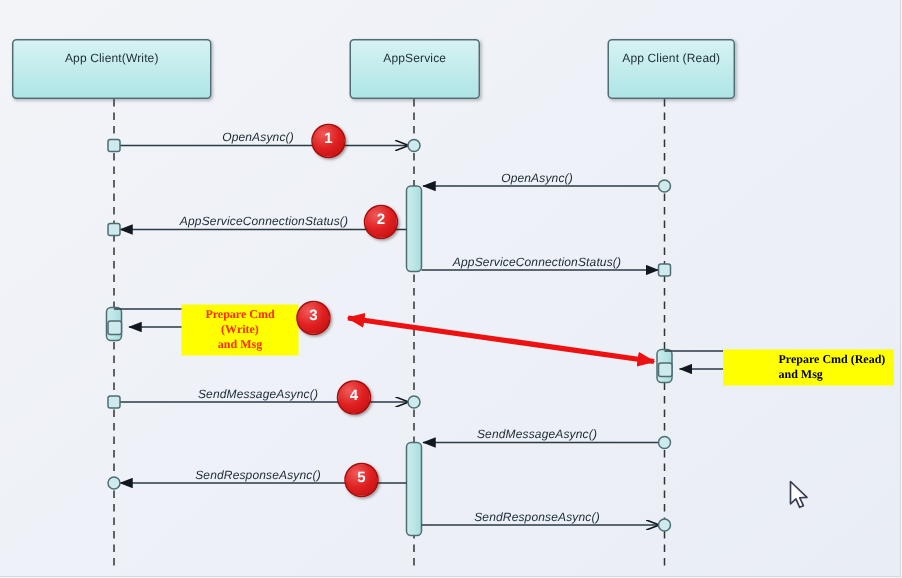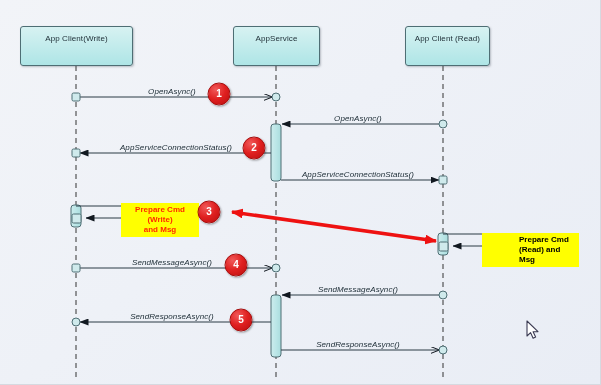--- a/index.html
+++ b/index.html
@@ -64,20 +64,21 @@
   }
   .callout {
     position: absolute;
     background: #ffff00;
     font-size: 8px;
     font-weight: bold;
     line-height: 10px;
     padding: 2px 3px;
     white-space: pre-line;
     box-sizing: border-box;
+    font-family: Liberation Serif, serif;
   }
   .callout-left {
     color: #ff2a00;
     text-align: center;
   }
   .callout-right {
     color: #000000;
     text-align: left;
   }
   #cursor {
@@ -186,42 +187,42 @@
     <g>
       <line x1="281" y1="350" x2="439" y2="350" stroke="#2b3b45" stroke-width="1" marker-end="url(#arrow-open)"></line>
       <rect x="439" y="346" width="8" height="8" rx="4" fill="#cfeaec" stroke="#4e6e74"></rect>
     </g>
 
     <g>
       <line x1="232" y1="212" x2="436" y2="241" stroke="#ee1111" stroke-width="3.5" marker-start="url(#arrow-red-start)" marker-end="url(#arrow-red-end)"></line>
     </g>
   </svg>
 
-  <div class="participant-box" style="left:20px; top:26px; width:113px; height:40px;">
+  <div class="participant-box" style="left:8px; top:26px; width:133px; height:40px;">
     <span>App Client(Write)</span>
   </div>
   <div class="participant-box" style="left:233px; top:26px; width:87px; height:40px;">
     <span>AppService</span>
   </div>
   <div class="participant-box" style="left:405px; top:26px; width:85px; height:40px;">
     <span>App Client (Read)</span>
   </div>
 
   <div class="msg-label" style="left:172px; top:87px;">OpenAsync()</div>
   <div class="msg-label" style="left:358px; top:114px;">OpenAsync()</div>
   <div class="msg-label" style="left:176px; top:143px;">AppServiceConnectionStatus()</div>
   <div class="msg-label" style="left:358px; top:170px;">AppServiceConnectionStatus()</div>
   <div class="msg-label" style="left:172px; top:258px;">SendMessageAsync()</div>
   <div class="msg-label" style="left:358px; top:285px;">SendMessageAsync()</div>
   <div class="msg-label" style="left:172px; top:312px;">SendResponseAsync()</div>
   <div class="msg-label" style="left:358px; top:340px;">SendResponseAsync()</div>
 
   <div class="callout callout-left" style="left:121px; top:203px; width:78px;">Prepare Cmd (Write)
 and Msg</div>
-  <div class="callout callout-right" style="left:482px; top:233px; width:97px;padding-left:37px;">Prepare Cmd (Read) and Msg</div>
+  <div class="callout callout-right" style="left:482px; top:233px; width:114px;padding-left:37px;">Prepare Cmd (Read) and Msg</div>
 
   <div class="marker" style="left:219px; top:94px;">1</div>
   <div class="marker" style="left:254px; top:148px;">2</div>
   <div class="marker" style="left:209px; top:212px;">3</div>
   <div class="marker" style="left:236px; top:265px;">4</div>
   <div class="marker" style="left:241px; top:320px;">5</div>
 
   <svg id="cursor" style="left:526px; top:320px;" viewBox="0 0 14 20" xmlns="http://www.w3.org/2000/svg">
     <path d="M1,1 L1,16 L4.6,12.6 L7.1,18.2 L9.6,17.1 L7.1,11.8 L12,11.6 Z" fill="#ffffff" stroke="#3a3a52" stroke-width="1.1" stroke-linejoin="round"></path>
   </svg>

